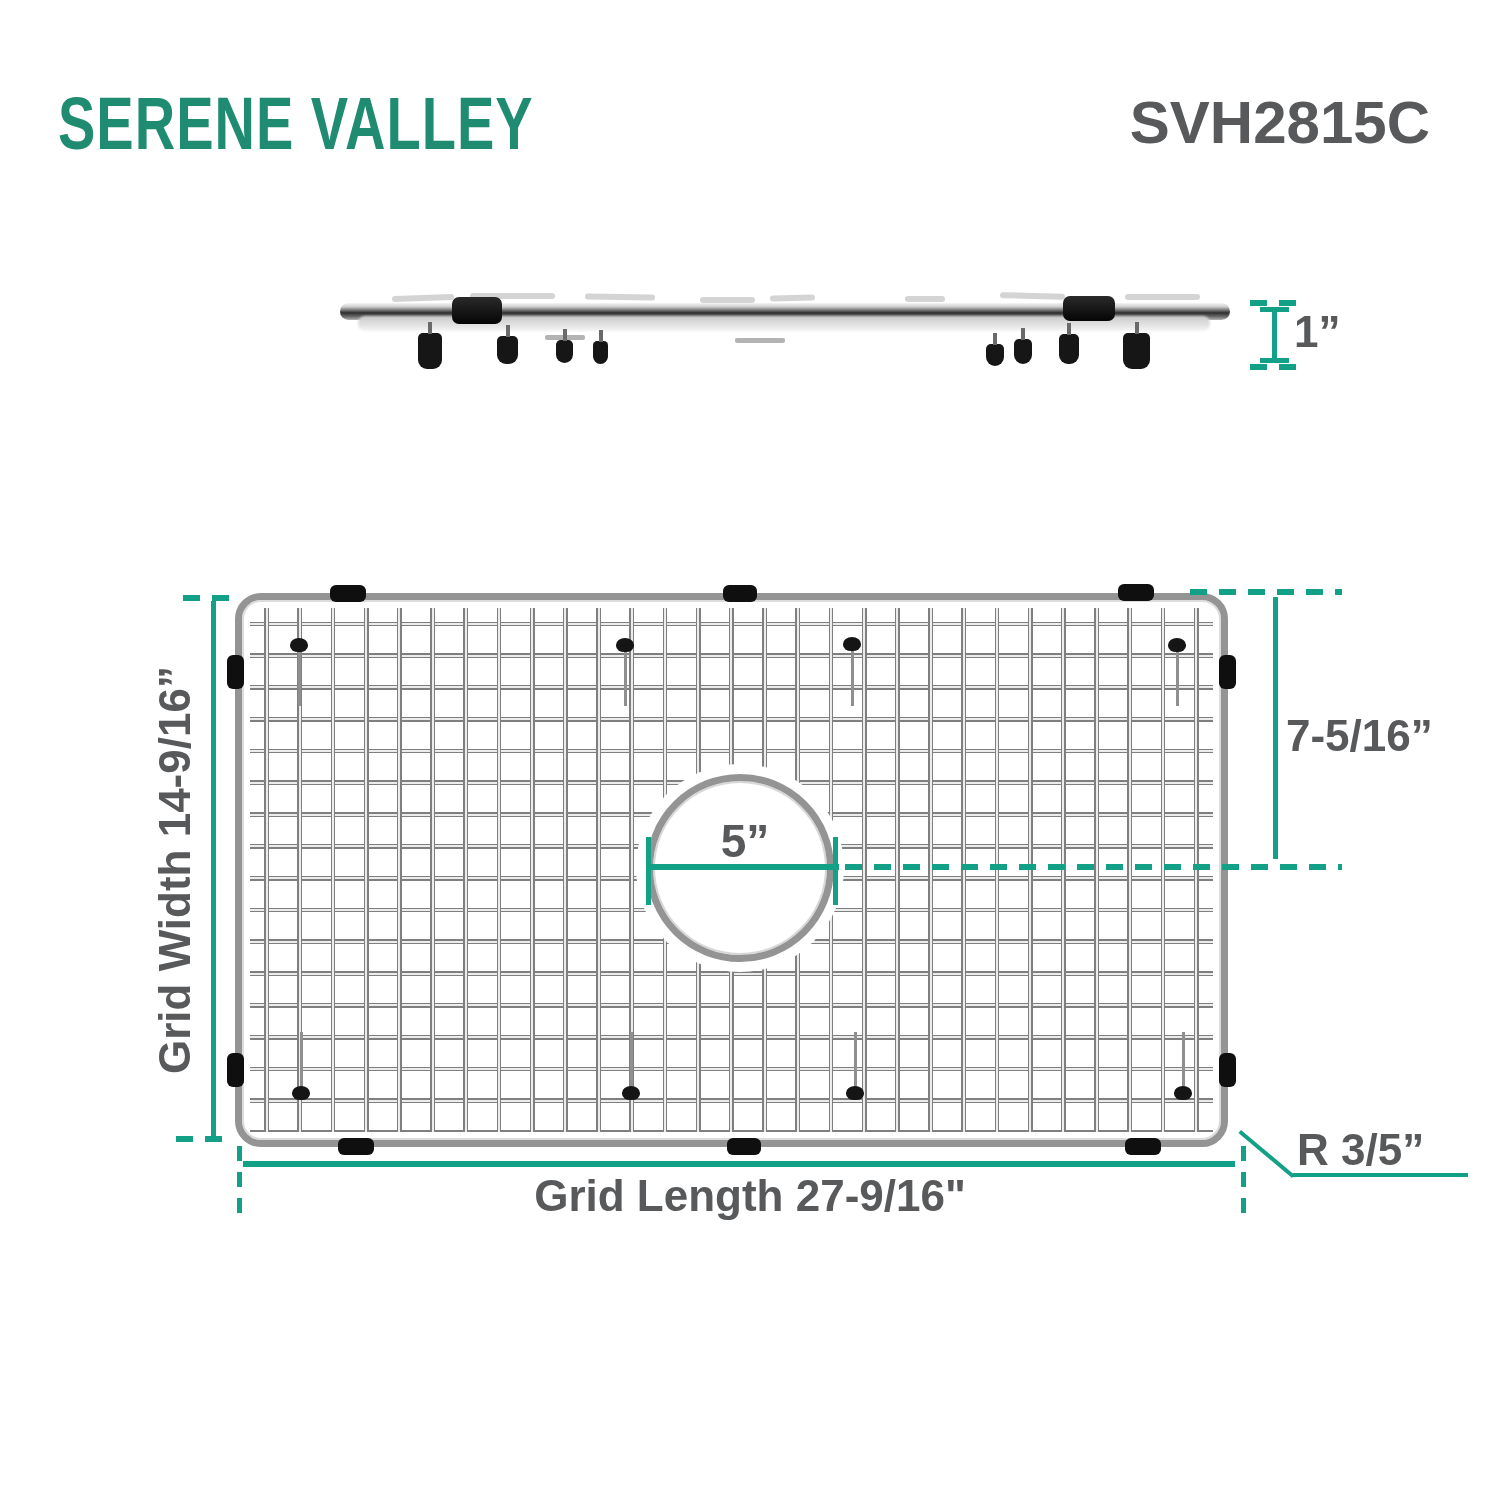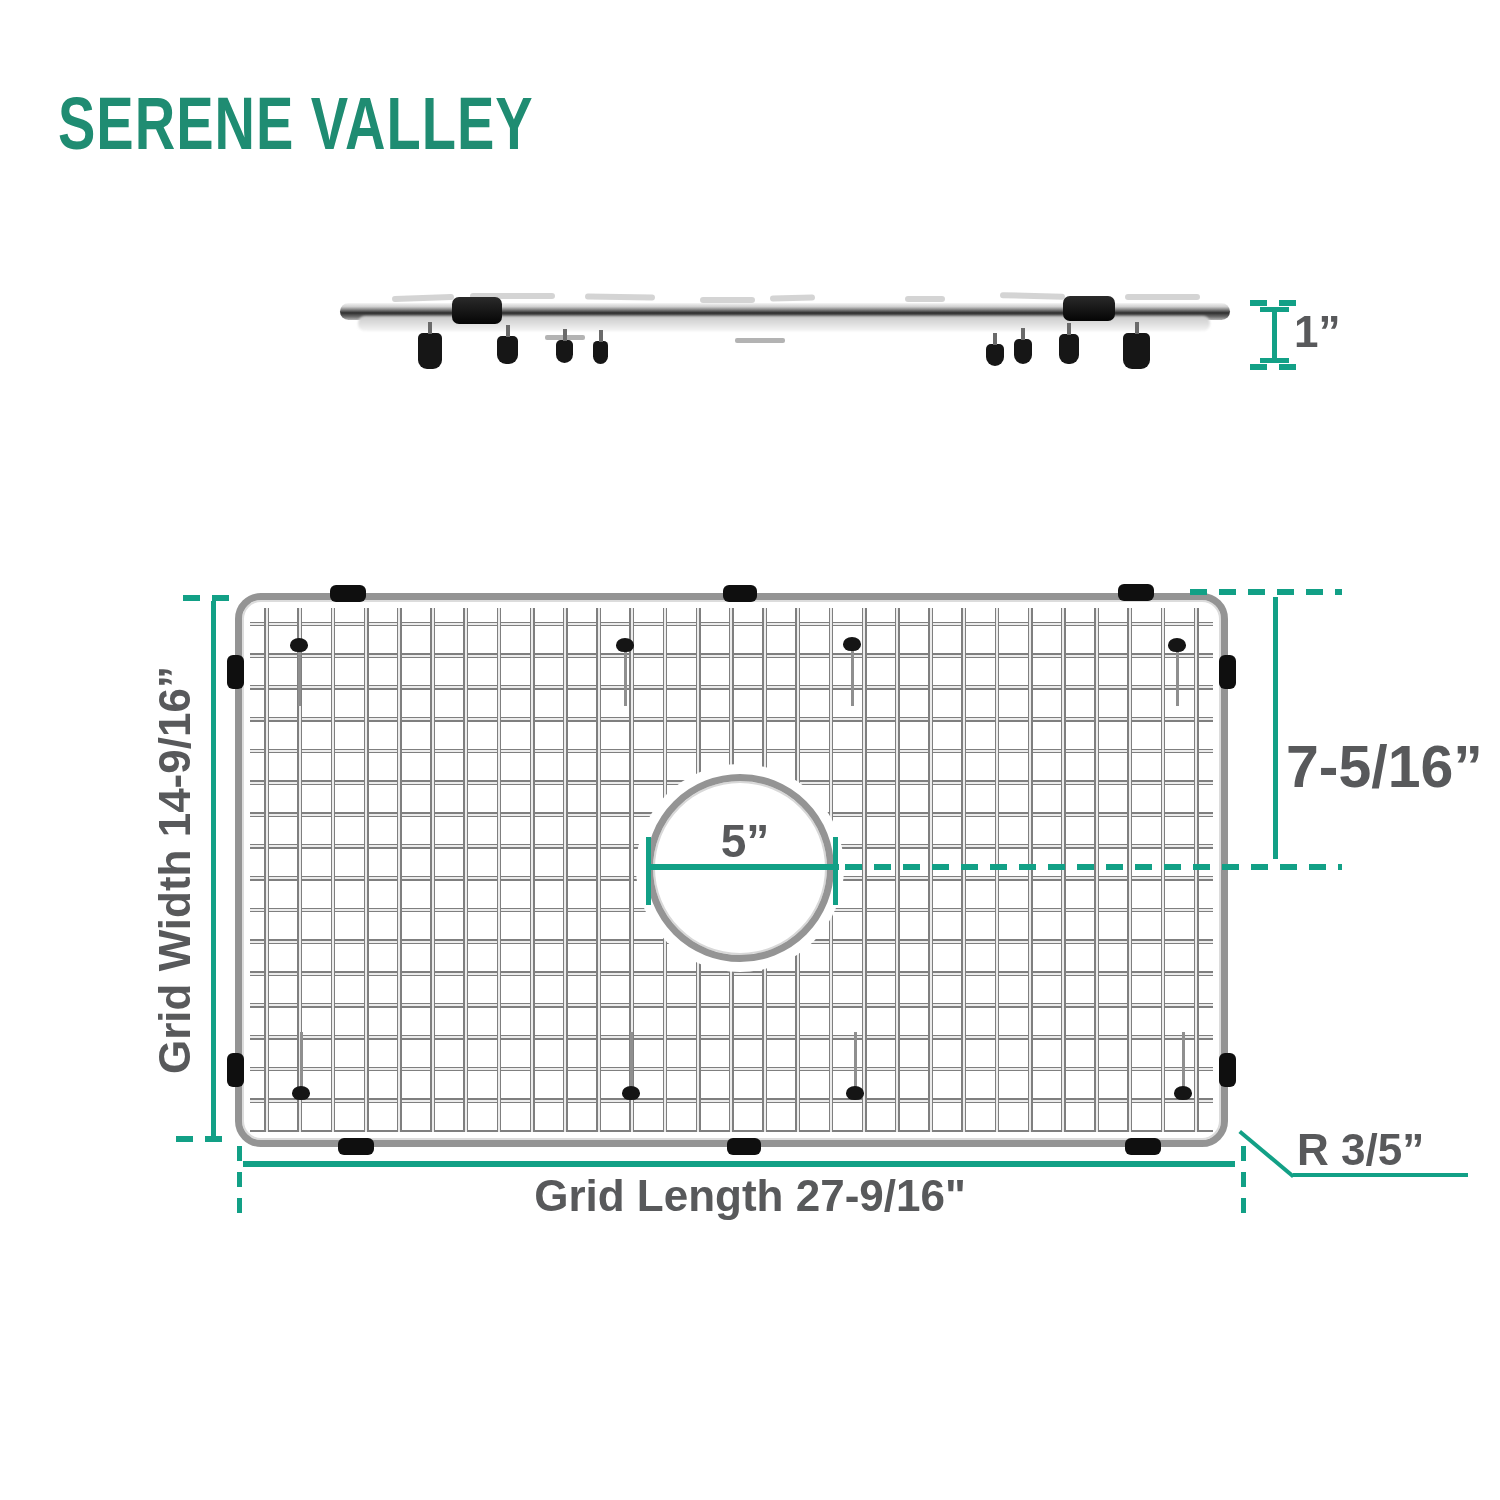--- a/index.html
+++ b/index.html
@@ -97,29 +97,30 @@
   .dim-label{position:absolute;color:var(--gray);font-weight:600;line-height:1;z-index:6;white-space:nowrap;}
   .lbl-1in{left:1294px;top:310px;font-size:44px;}
   .lbl-width{
     left:146px;top:600px;width:58px;height:540px;
     display:flex;align-items:center;justify-content:center;
     writing-mode:vertical-rl;transform:rotate(180deg);
     font-size:44px;
   }
   .lbl-length{left:380px;top:1174px;width:740px;text-align:center;font-size:44px;}
   .lbl-hole{left:690px;top:818px;width:110px;text-align:center;font-size:46px;}
-  .lbl-offset{left:1286px;top:714px;font-size:59px;margin-top:24px;}
+  .lbl-offset{left:1286px;top:714px;font-size:44px;}
   .lbl-radius{left:1297px;top:1128px;font-size:44px;}
 </style>
 </head>
 <body>
 
 <div class="canvas">
 
   <div class="logo">SERENE VALLEY</div>
+  <div class="model">SVH2815C</div>
 
   <div>
     <div class="sv-fleck" style="left:392px;top:295px;width:62px;transform:rotate(-2deg);"></div>
     <div class="sv-fleck" style="left:470px;top:293px;width:85px;"></div>
     <div class="sv-fleck" style="left:585px;top:294px;width:70px;transform:rotate(1deg);"></div>
     <div class="sv-fleck" style="left:700px;top:297px;width:55px;"></div>
     <div class="sv-fleck" style="left:770px;top:295px;width:45px;transform:rotate(-1.5deg);"></div>
     <div class="sv-fleck" style="left:905px;top:296px;width:40px;"></div>
     <div class="sv-fleck" style="left:1000px;top:293px;width:65px;transform:rotate(1.5deg);"></div>
     <div class="sv-fleck" style="left:1125px;top:294px;width:75px;"></div>

